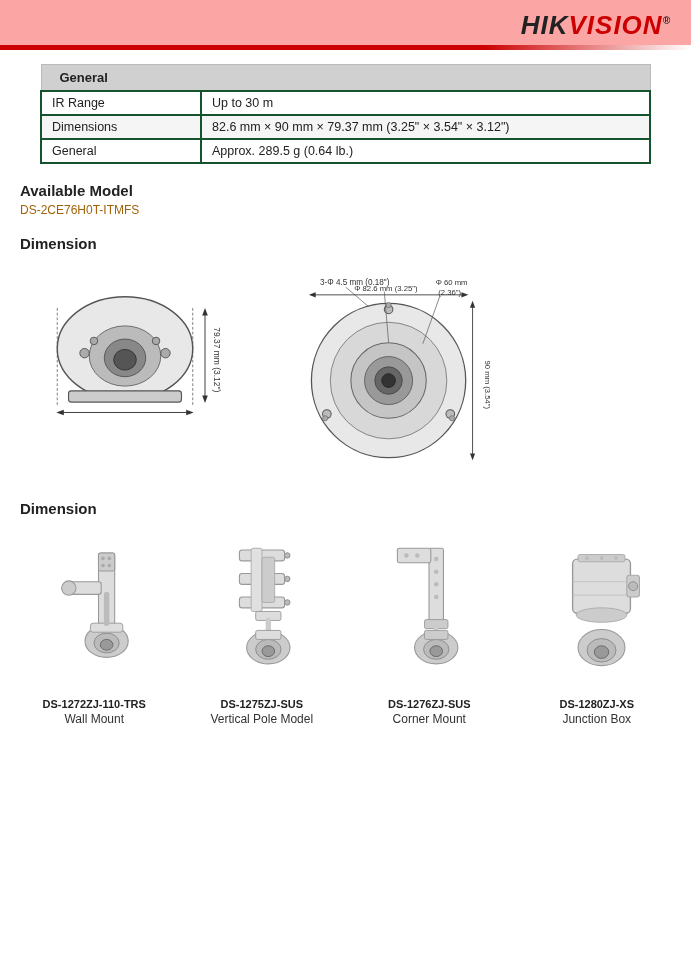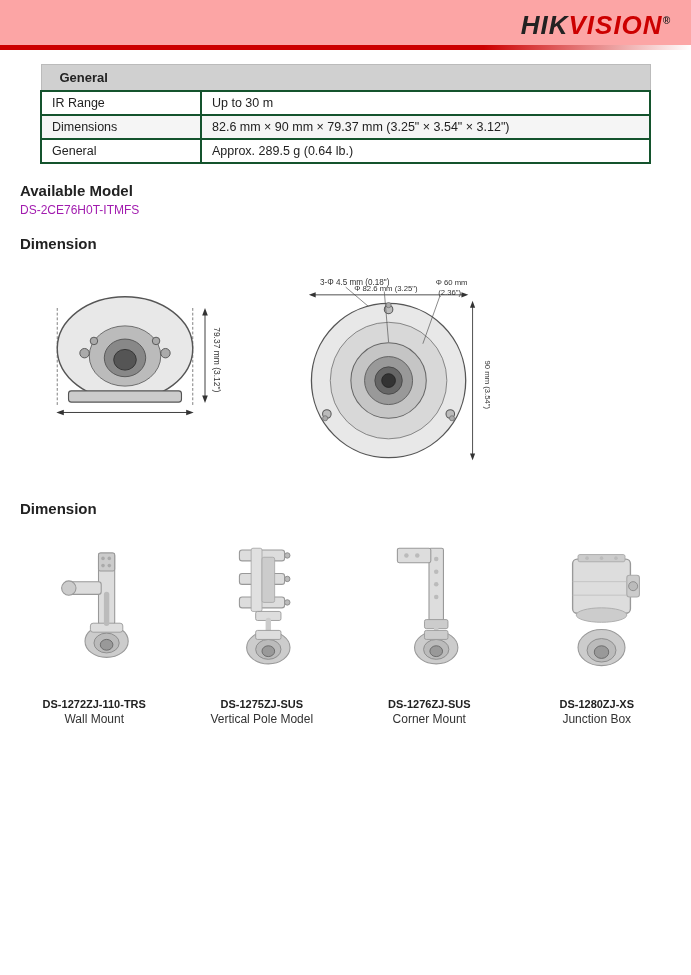--- a/index.html
+++ b/index.html
@@ -73,21 +73,21 @@
     .section {
       margin: 18px 20px 0 20px;
     }
     .section-title {
       font-size: 15px;
       font-weight: bold;
       margin-bottom: 4px;
     }
     .section-subtitle {
       font-size: 12px;
-      color: #a21caf;
+      color: #a16207;
       margin-bottom: 8px;
     }
 
     
     .dimension-area {
       display: flex;
       flex-direction: row;
       align-items: center;
       gap: 30px;
       margin-top: 10px;

